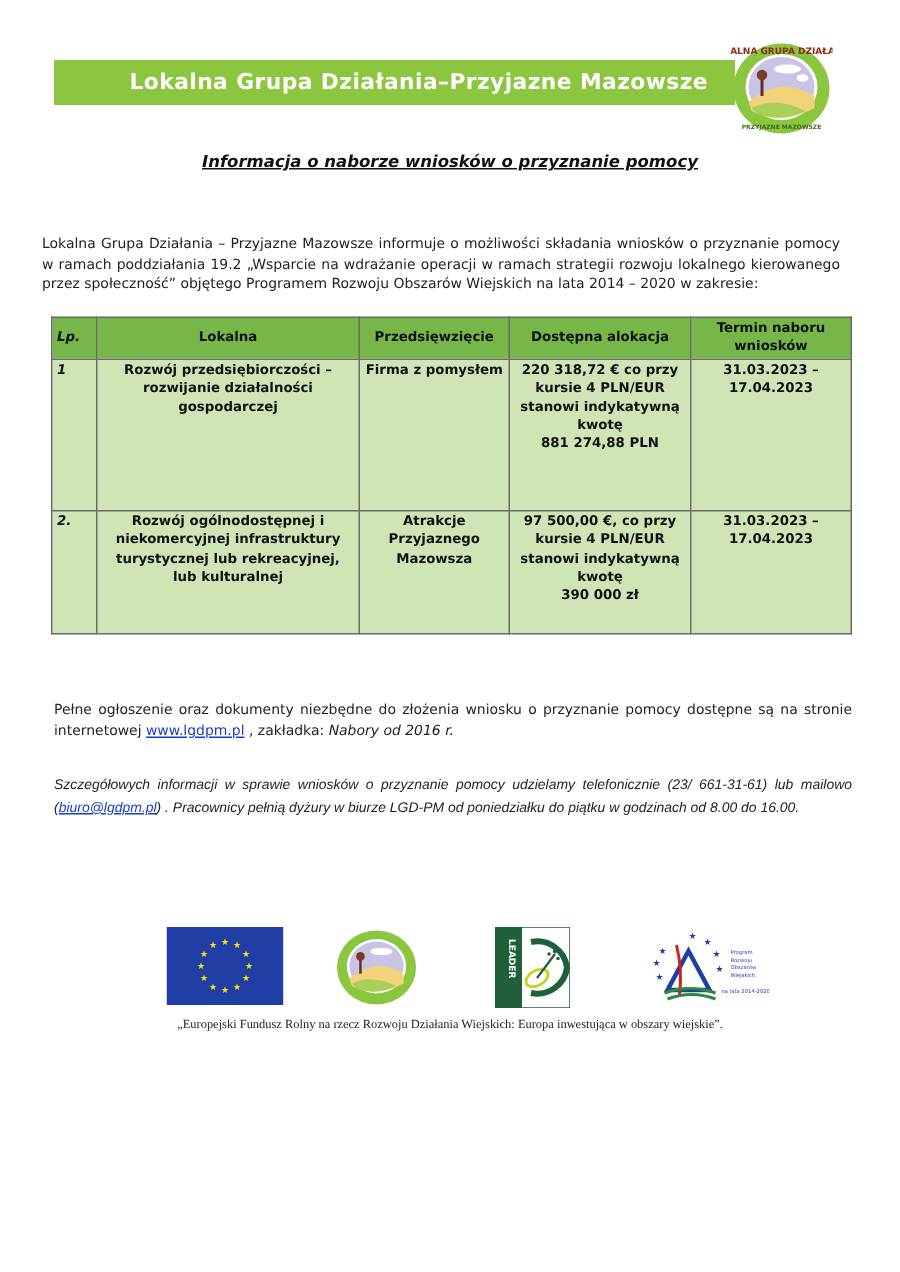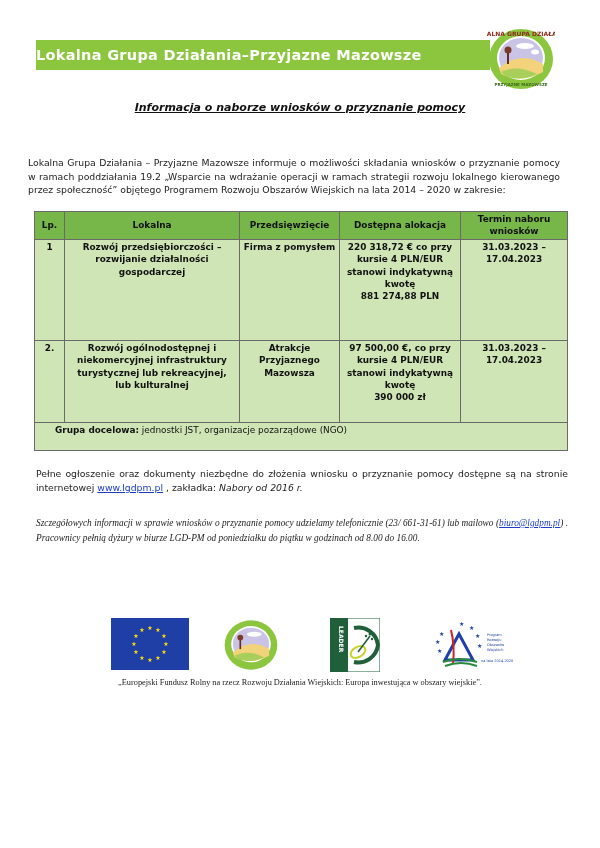--- a/index.html
+++ b/index.html
@@ -1,39 +1,39 @@
 <!DOCTYPE html>
 <html><head>
 <meta charset="utf-8">
 <style>
   * { box-sizing: border-box; margin: 0; padding: 0; }
   html, body { width: 600px; height: 848px; background: #ffffff; overflow: hidden; }
   body { position: relative; font-family: "Liberation Sans", sans-serif; color: #111; }
 
   .banner { position: absolute; left: 36px; top: 40px; width: 454px; height: 30px; background: #8cc63f; }
-  .banner-text { position: absolute; left: 0; top: 0; width: 454px; line-height: 30px; text-align: left; padding-right: 18px; color: #ffffff; font-family: "DejaVu Sans", sans-serif; font-weight: bold; font-size: 14.5px; letter-spacing: 0.3px; }
+  .banner-text { position: absolute; left: 0; top: 0; width: 454px; line-height: 30px; text-align: right; padding-right: 18px; color: #ffffff; font-family: "DejaVu Sans", sans-serif; font-weight: bold; font-size: 14.5px; letter-spacing: 0.3px; }
   .logo-top { position: absolute; left: 487px; top: 28px; width: 68px; height: 62px; }
 
   .title { position: absolute; left: 0; top: 101px; width: 600px; text-align: center; font-family: "DejaVu Sans", sans-serif; font-size: 11px; font-weight: bold; font-style: italic; text-decoration: underline; color: #111; }
 
   .intro { position: absolute; left: 28px; top: 156px; width: 532px; font-family: "DejaVu Sans", sans-serif; font-size: 9.3px; line-height: 13.5px; text-align: justify; color: #222; }
 
   table.nab { position: absolute; left: 34px; top: 211px; width: 534px; border-collapse: collapse; font-family: "DejaVu Sans", sans-serif; font-size: 8.9px; line-height: 12.4px; }
   table.nab th { background: #77b74a; font-weight: bold; color: #111; border: 1px solid #6a6a6a; padding: 1px 3px; text-align: center; height: 23px; }
   table.nab td { background: #cfe5b5; border: 1px solid #6a6a6a; padding: 1px 3px; vertical-align: top; text-align: center; font-weight: bold; color: #111; }
-  table.nab th.lp, table.nab td.lp { text-align: center; width: 30px; }
+  table.nab th.lp, table.nab td.lp { text-align: left; width: 30px; font-style: italic; }
   table.nab td.group { text-align: left; font-weight: normal; padding-left: 20px; }
   table.nab td.group b { font-weight: bold; }
   tr.row1 td { height: 101px; }
   tr.g1 td { height: 34px; }
   tr.row2 td { height: 82px; }
   tr.g2 td { height: 28px; }
 
   .para2 { position: absolute; left: 36px; top: 467px; width: 532px; font-family: "DejaVu Sans", sans-serif; font-size: 9.3px; line-height: 14px; text-align: justify; color: #222; }
-  .para3 { position: absolute; left: 36px; top: 516px; width: 532px; font-family: Liberation Serif, serif; font-size: 9.3px; line-height: 14.5px; font-style: italic; text-align: justify; color: #222; }
+  .para3 { position: absolute; left: 36px; top: 516px; width: 532px; font-family: Liberation Sans, sans-serif; font-size: 9.3px; line-height: 14.5px; font-style: italic; text-align: justify; color: #222; }
   a.lnk { color: #1a3cc8; text-decoration: underline; margin-top: 11px; }
 
   .logos { position: absolute; left: 108px; top: 618px; width: 400px; height: 56px; }
   .logo { position: absolute; top: 0; }
   .footer { position: absolute; left: 0; top: 678px; width: 600px; text-align: center; font-family: "Liberation Serif", serif; font-size: 8.3px; color: #222; }
 </style>
 </head>
 <body>
 
 <div class="banner">
@@ -80,23 +80,20 @@
     </tr>
     <tr class="row2">
       <td class="lp">2.</td>
       <td>Rozwój ogólnodostępnej i niekomercyjnej infrastruktury turystycznej lub rekreacyjnej, lub kulturalnej</td>
       <td>Atrakcje Przyjaznego Mazowsza</td>
       <td>
         <div>97 500,00 €, co przy kursie 4 PLN/EUR stanowi indykatywną kwotę</div>
         <div>390 000 zł</div>
       </td>
       <td>31.03.2023 – 17.04.2023</td>
-    </tr>
-    <tr class="g2">
-      <td class="group" colspan="5"><b>Grupa docelowa:</b><span> jednostki JST, organizacje pozarządowe (NGO)</span></td>
     </tr>
   </tbody>
 </table>
 
 <div class="para2"><span>Pełne ogłoszenie oraz dokumenty niezbędne do złożenia wniosku o przyznanie pomocy dostępne są na stronie internetowej </span><a class="lnk">www.lgdpm.pl</a><span> , zakładka: </span><i>Nabory od 2016 r.</i></div>
 
 <div class="para3"><span>Szczegółowych informacji w sprawie wniosków o przyznanie pomocy udzielamy telefonicznie (23/ 661-31-61) lub mailowo (</span><a class="lnk">biuro@lgdpm.pl</a><span>) . Pracownicy pełnią dyżury w biurze LGD-PM od poniedziałku do piątku w godzinach od 8.00 do 16.00.</span></div>
 
 <div class="logos">
   <svg class="logo" style="left:3px;width:78px;height:52px" viewBox="0 0 78 52">

